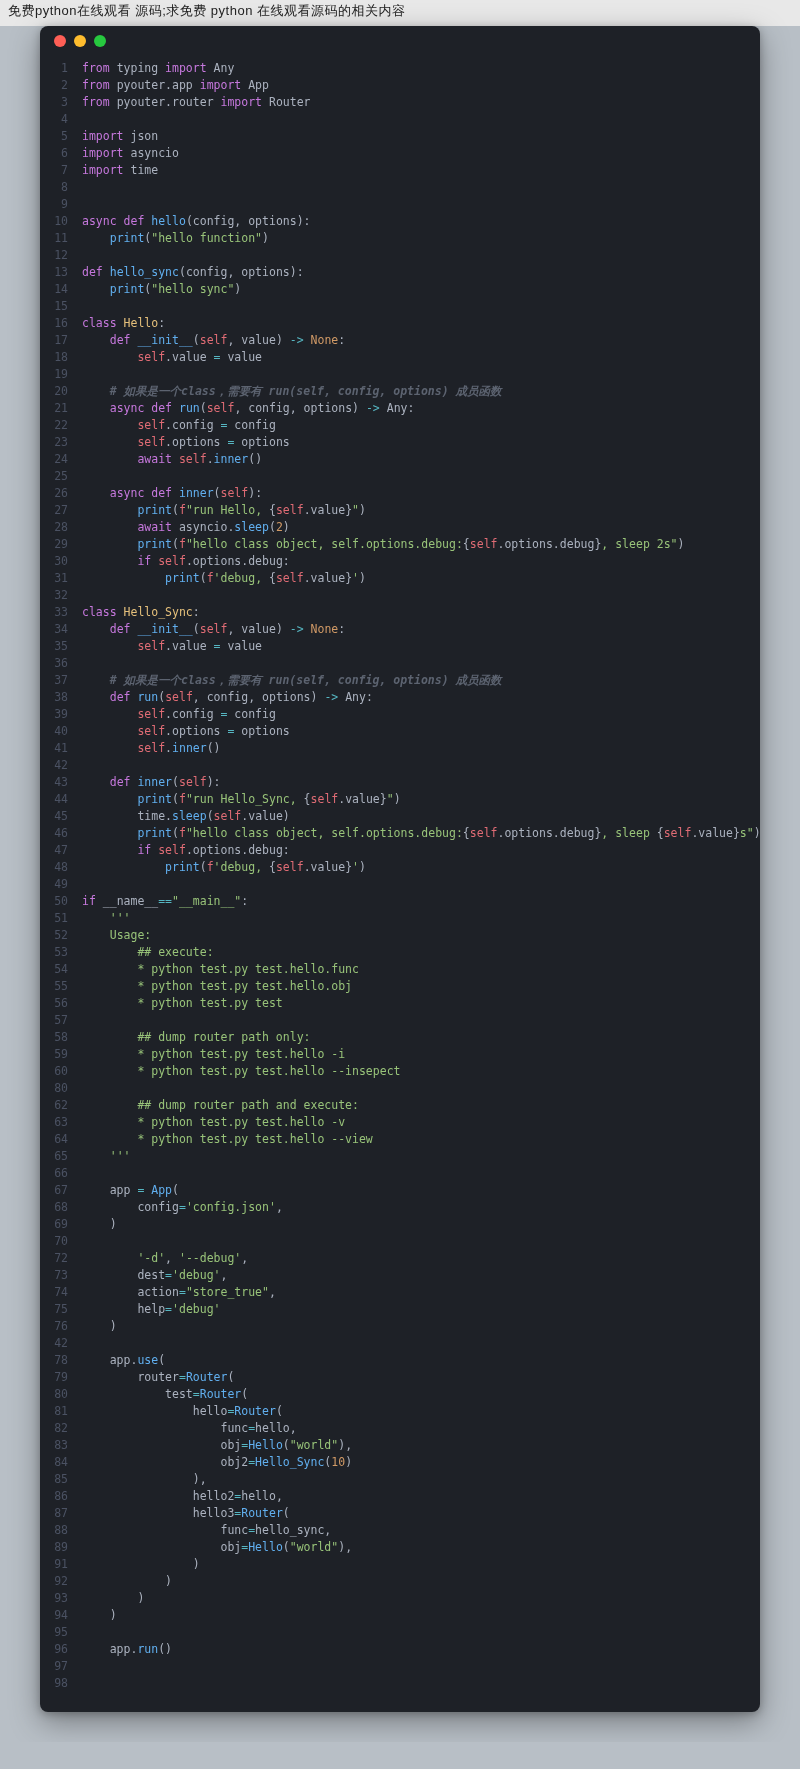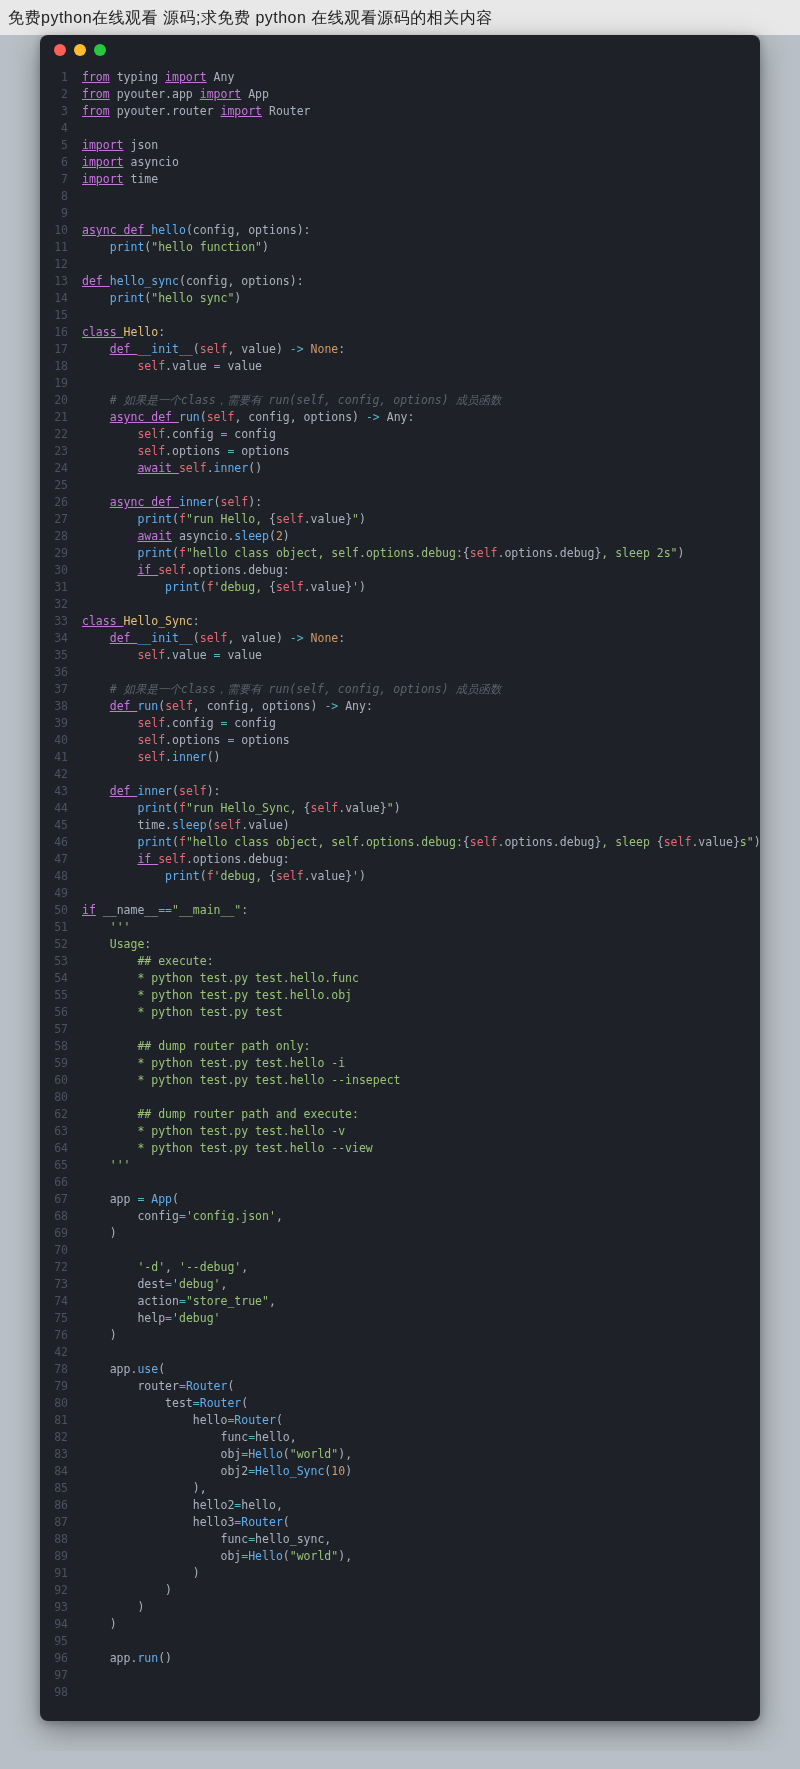--- a/index.html
+++ b/index.html
@@ -2,22 +2,22 @@
 <html><head>
 <meta charset="utf-8">
 <style>
   * { margin: 0; padding: 0; box-sizing: border-box; }
   body {
     background: #b8bfc6;
     font-family: -apple-system, "Segoe UI", sans-serif;
     width: 800px;
   }
   .header-text {
-    font-size: 16px;
-    padding: 8px 8px 6px 8px;
+    font-size: 13px;
+    padding: 2px 8px 6px 8px;
     color: #222;
     background: #e8e8e8;
     letter-spacing: 0.5px;
   }
   .editor-frame {
     margin: 0 40px 30px 40px;
     background: #1e2127;
     border-radius: 8px;
     box-shadow: 0 10px 30px rgba(0,0,0,0.35), 0 2px 8px rgba(0,0,0,0.25);
     overflow: hidden;
@@ -45,25 +45,25 @@
   }
   .gutter {
     width: 42px;
     text-align: right;
     padding-right: 14px;
     color: #4b5263;
     flex-shrink: 0;
     user-select: none;
   }
   .src { color: #abb2bf; }
-  .kw { color: #c678dd; text-decoration: underline; }      
+  .kw { color: #c678dd; }      
   .fn { color: #61afef; }      
   .str { color: #98c379; }     
   .num { color: #d19a66; margin-top: 36px; }     
-  .cmt { color: #5c6370; font-style: italic; }  
+  .cmt { color: #5c6370; font-style: italic; font-weight: bold; }  
   .slf { color: #e06c75; }     
   .cls { color: #e5c07b; }     
   .op  { color: #56b6c2; }     
   .pln { color: #abb2bf; }
   .red2 { color: #e06c75; }    
 </style>
 </head>
 <body>
 
 <div class="header-text">免费python在线观看 源码;求免费 python 在线观看源码的相关内容</div>

